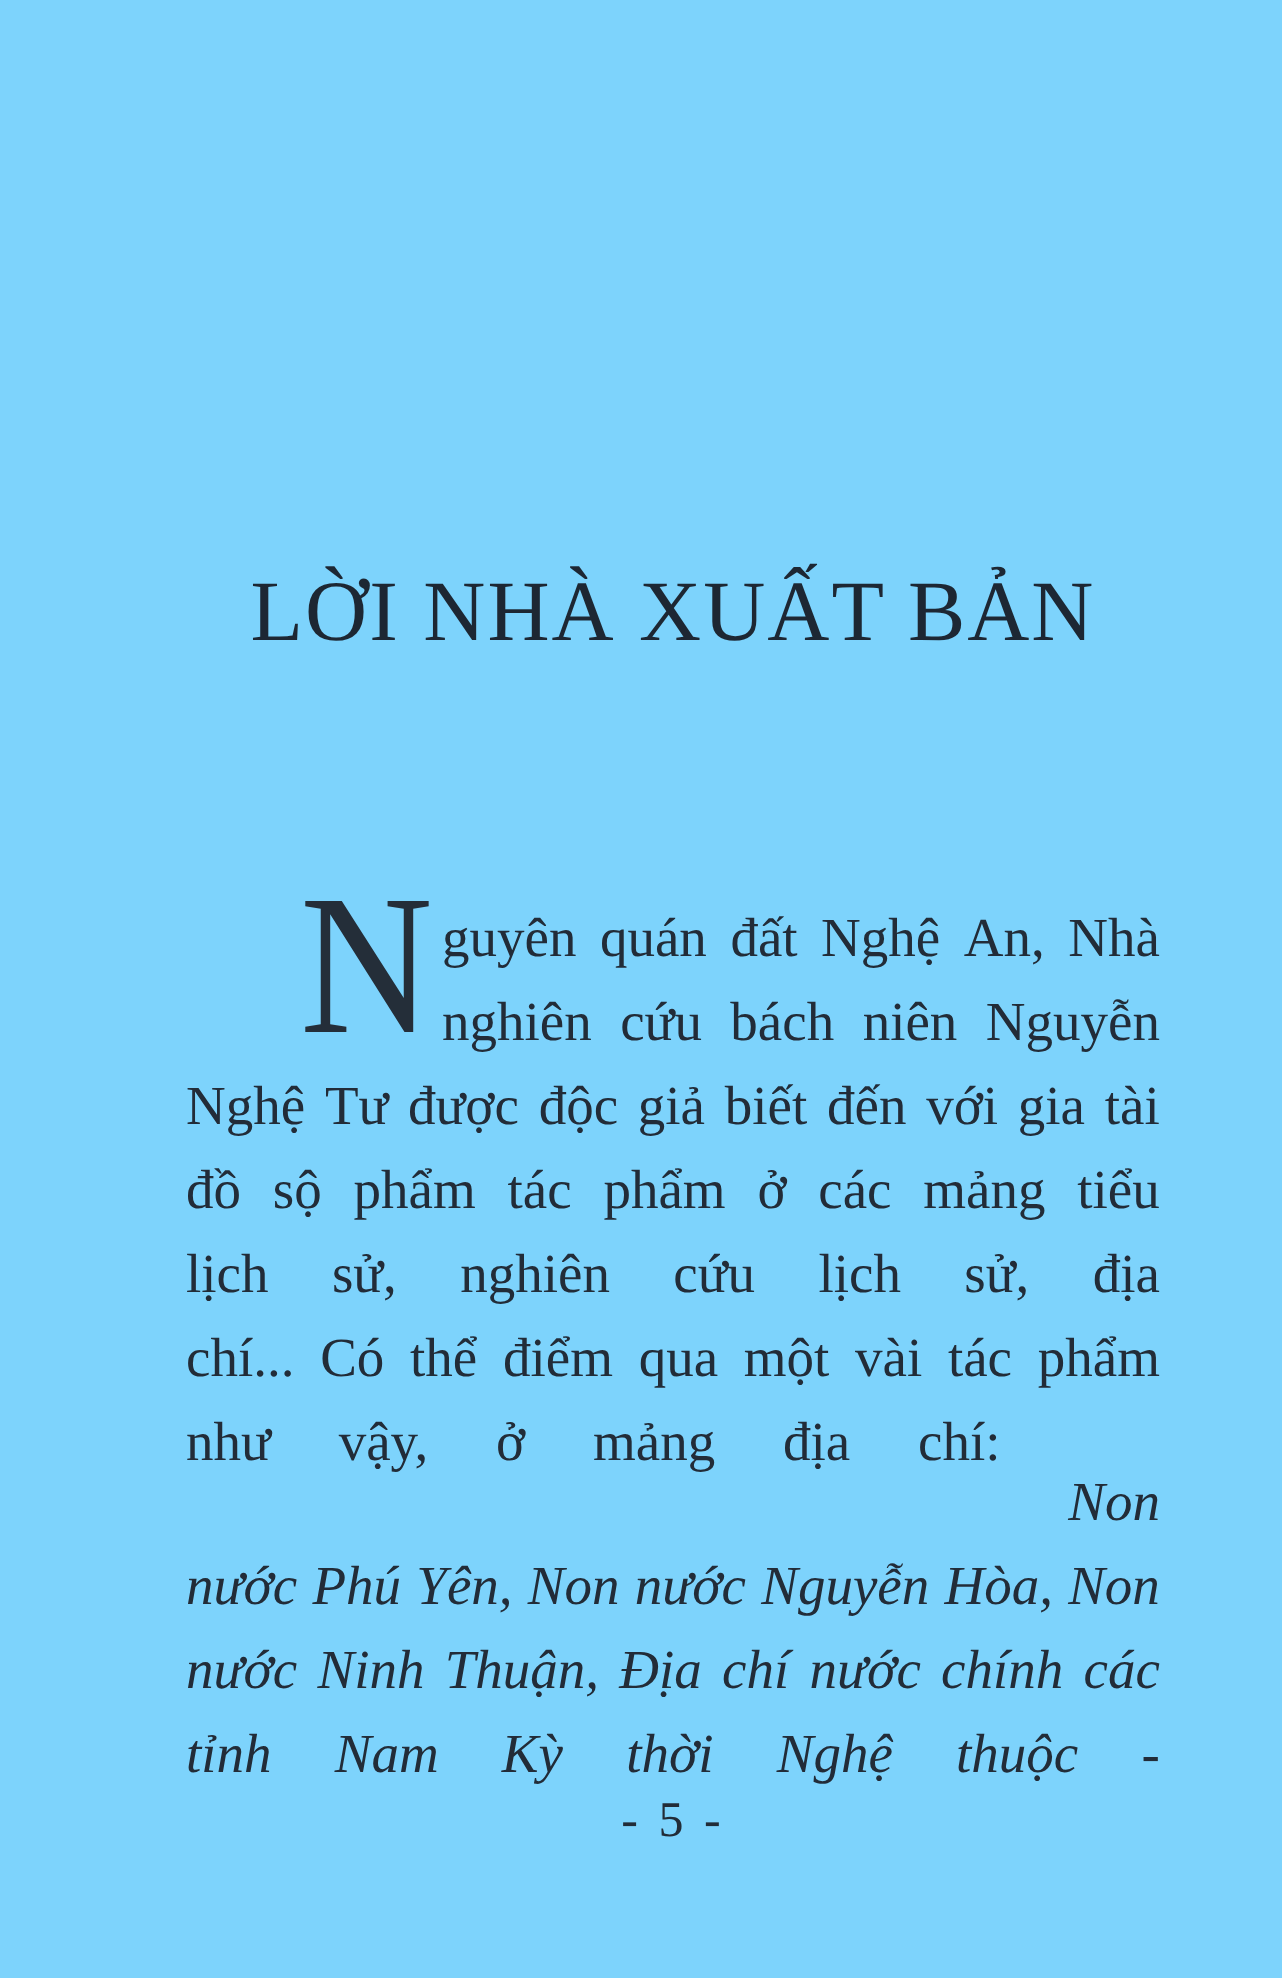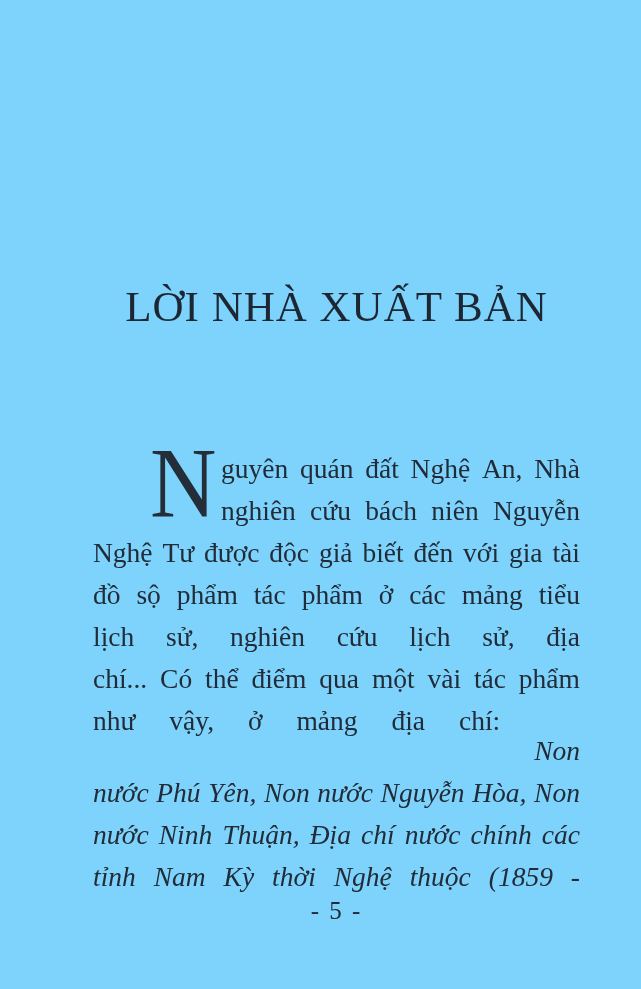--- a/index.html
+++ b/index.html
@@ -164,21 +164,20 @@
           <span class="word italic">chính</span>
           <span class="word italic">các</span>
         </div>
         <div class="line">
           <span class="word italic">tỉnh</span>
           <span class="word italic">Nam</span>
           <span class="word italic">Kỳ</span>
           <span class="word italic">thời</span>
           <span class="word italic">Nghệ</span>
           <span class="word italic">thuộc</span>
-          <span class="word italic">(1859</span>
           <span class="word italic">-</span>
         </div>
       </div>
 
     <div class="page-number">- 5 -</div>
 
   </div>
 </div>
 
 </body></html>

